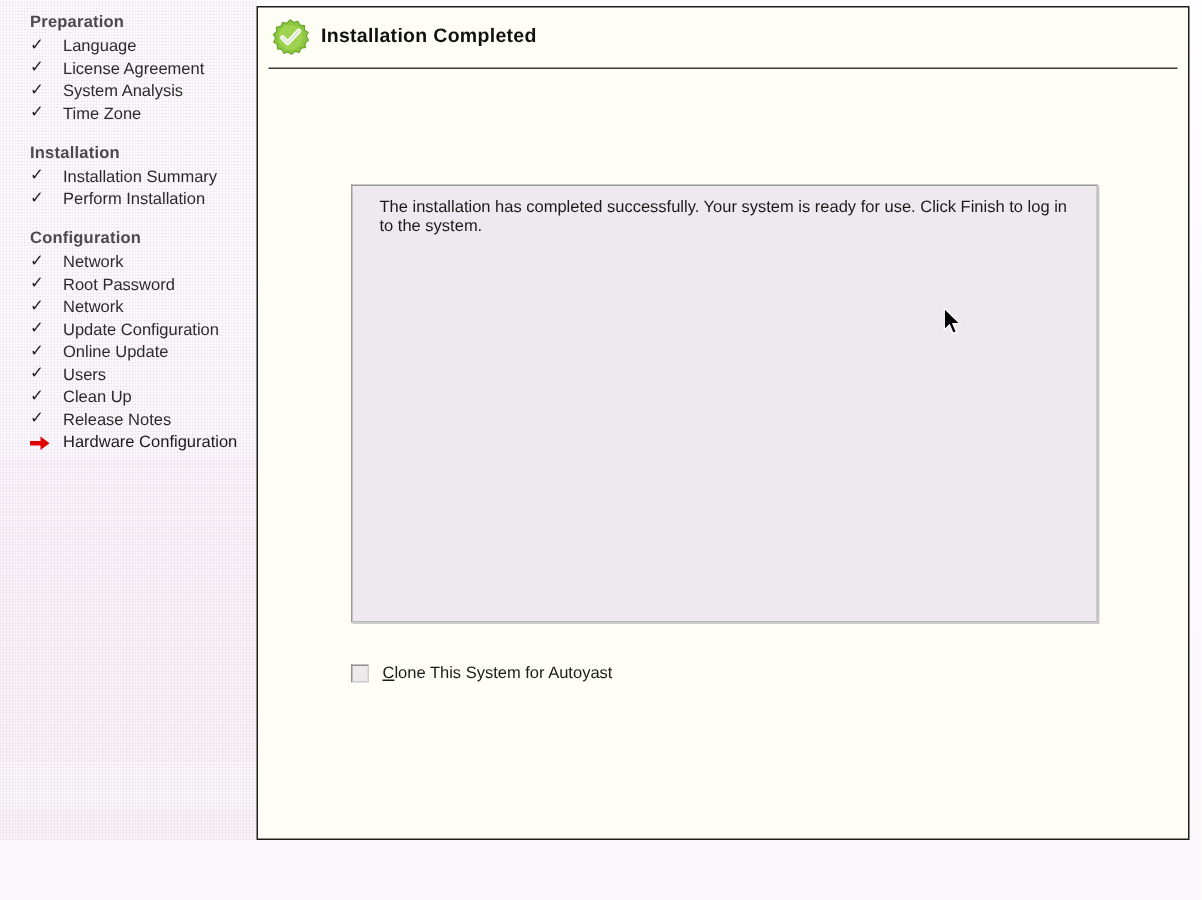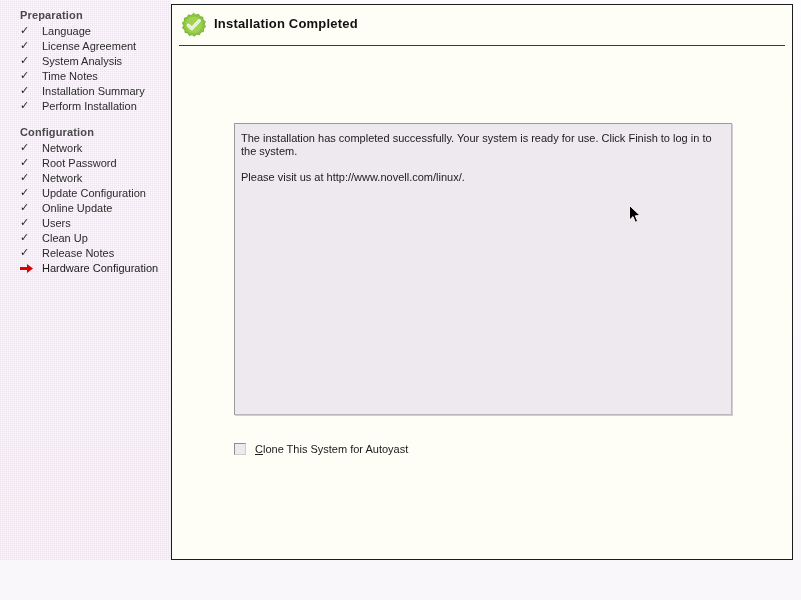--- a/index.html
+++ b/index.html
@@ -116,21 +116,21 @@
     box-sizing: border-box;
     background: #eee9ee;
     border-top: 1px solid #9a9a9a;
     border-left: 1px solid #9a9a9a;
     border-right: 1px solid #b9b9b9;
     border-bottom: 1px solid #b9b9b9;
     box-shadow: 1px 1px 0 0 #cfcdcf;
     padding: 8px 8px 0 6px;
   }
   #info-box p {
-    margin: 0 0 13px 0;
+    margin: 0 0 13px 12px;
     font-size: 11px;
     color: #1b1b1b;
     line-height: 13px;
   }
 
   
   #clone-row {
     position: absolute;
     left: 62px; top: 434px;
     display: flex;
@@ -223,23 +223,24 @@
     <div class="step-row">
       <span class="step-marker check">✓</span>
       <span class="step-label">License Agreement</span>
     </div>
     <div class="step-row">
       <span class="step-marker check">✓</span>
       <span class="step-label">System Analysis</span>
     </div>
     <div class="step-row">
       <span class="step-marker check">✓</span>
-      <span class="step-label">Time Notes</span>
-    </div>
-
+      <span class="step-label">Time Zone</span>
+    </div>
+
+    <div class="steps-section-title spaced">Installation</div>
     <div class="step-row">
       <span class="step-marker check">✓</span>
       <span class="step-label">Installation Summary</span>
     </div>
     <div class="step-row">
       <span class="step-marker check">✓</span>
       <span class="step-label">Perform Installation</span>
     </div>
 
     <div class="steps-section-title spaced">Configuration</div>
@@ -302,21 +303,20 @@
             <path d="M8.3 13.1 L11.8 16.6 L19.3 8.6" fill="none" stroke="#c9c9c9" stroke-width="1.1" stroke-linecap="round" stroke-linejoin="round" opacity="0.55"></path>
           </g>
         </svg>
       </div>
       <div id="panel-title">Installation Completed</div>
       <div id="panel-rule"></div>
     </div>
 
     <div id="info-box">
       <p>The installation has completed successfully. Your system is ready for use. Click Finish to log in to the system.</p>
-      <p>Please visit us at http://www.novell.com/linux/.</p>
     </div>
 
     <div id="clone-row">
       <span id="clone-box"></span>
       <span id="clone-label"><span class="mn">C</span><span>lone This System for Autoyast</span></span>
     </div>
 
   </div>
 
 

